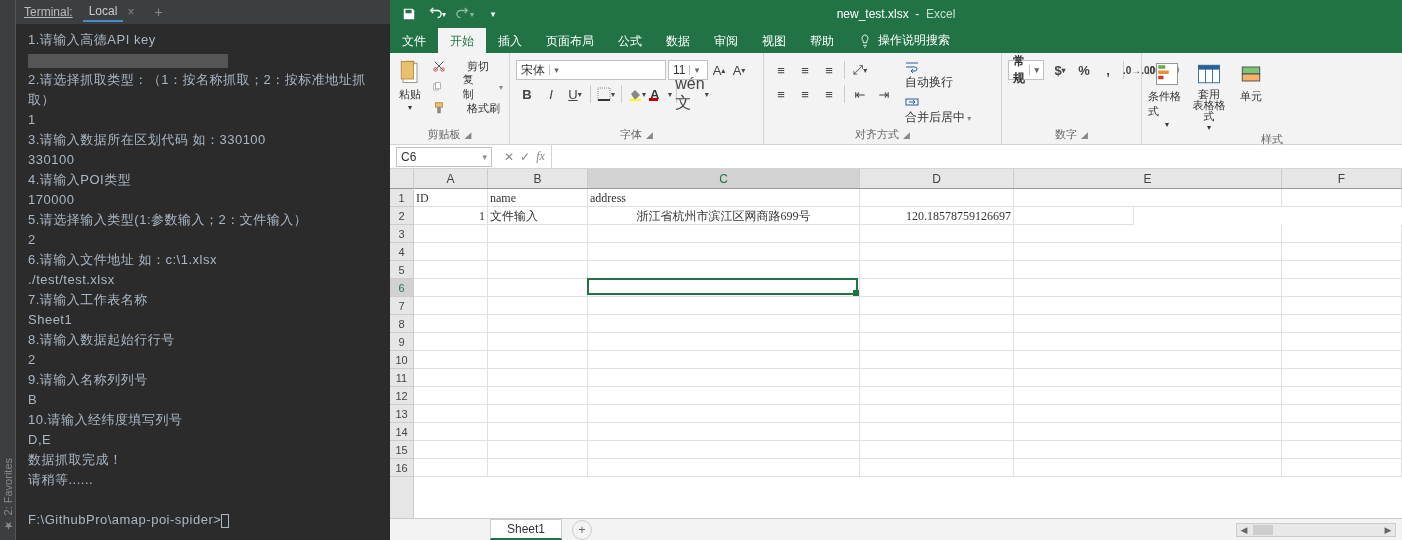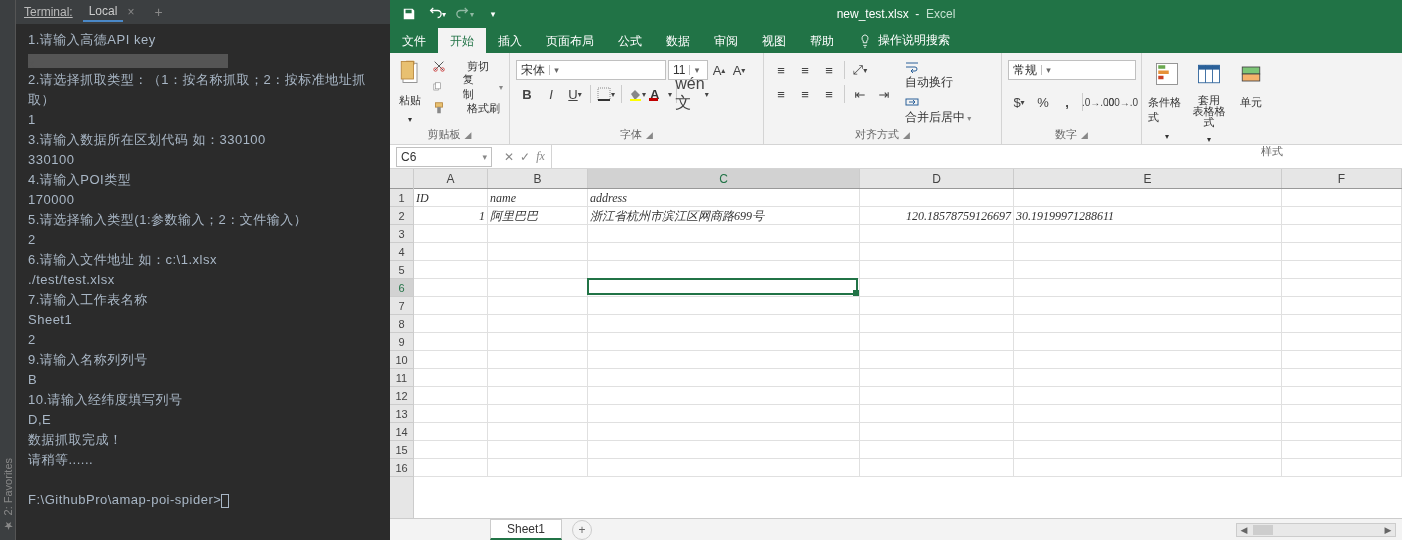--- a/index.html
+++ b/index.html
@@ -27,21 +27,21 @@
 .titlebar .title .app { color: #c5e0d0; }
 .ribbon-tabs { height: 25px; background: #217346; display: flex; align-items: stretch; color: #fff; font-size: 12px; }
 .ribbon-tabs .rtab { padding: 5px 12px 0; cursor: default; }
 .ribbon-tabs .rtab.active { background: #f3f3f3; color: #217346; }
 .ribbon-tabs .tell { display: flex; align-items: center; gap: 6px; padding: 0 12px; }
 .ribbon { height: 92px; background: #f3f3f3; border-bottom: 1px solid #d4d4d4; display: flex; }
 .rgroup { border-right: 1px solid #d4d4d4; padding: 3px 6px 0; display: flex; flex-direction: column; justify-content: space-between; position: relative;}
 .rgroup .glabel { text-align: center; font-size: 11px; color: #666; padding-bottom: 2px; display:flex; justify-content:center; gap:4px; align-items:center;}
 .rgroup .glabel .dlaunch { font-size: 9px; color:#888;}
 .rg-body { display: flex; gap: 4px; align-items: flex-start; flex:1;}
-.bigbtn { width: 38px; display: flex; flex-direction: column; align-items: center; font-size: 11px; gap: 7px; padding-top:2px;}
+.bigbtn { width: 38px; display: flex; flex-direction: column; align-items: center; font-size: 11px; gap: 1px; padding-top:2px;}
 .bigbtn svg { width: 28px; height: 28px; }
 .stack { display: flex; flex-direction: column; gap: 1px; }
 .stack .sbtn { display: flex; align-items: center; gap: 21px; font-size: 11px; height: 20px; padding: 0 4px;}
 .combo { display: inline-flex; align-items: center; border: 1px solid #c0c0c0; background: #fff; height: 20px; font-size: 12px; }
 .combo span { padding: 0 4px; }
 .combo .dd { border-left: 1px solid #c0c0c0; width: 14px; text-align: center; color: #666; font-size: 9px;}
 .btnrow { display:flex; gap:2px; align-items:center;}
 .tb { width:22px; height:20px; display:flex; align-items:center; justify-content:center; color:#444; font-size:13px;}
 .tb.small{width:18px;}
 .sep-v { width:1px; height:18px; background:#ccc; margin:0 2px;}
@@ -52,21 +52,21 @@
 .formula-bar { flex: 1; border-left: 1px solid #d4d4d4; height: 100%; }
 .grid-wrap { flex: 1; display: flex; overflow: hidden; background:#fff;}
 .rowhdrs { width: 24px; background: #e6e6e6; border-right: 1px solid #ccc; }
 .rowhdrs .rh { height: 18px; border-bottom: 1px solid #ccc; text-align: center; font-size: 11px; color: #444; line-height:18px;}
 .rowhdrs .rh.sel { background: #d2d2d2; color:#217346;}
 .rowhdrs .corner { height: 20px; border-bottom: 1px solid #999; background: #e6e6e6; }
 .gridcols { flex: 1; overflow: hidden; position:relative;}
 .colhdrs { height: 20px; display: flex; background: #e6e6e6; border-bottom: 1px solid #999; }
 .colhdrs .ch { border-right: 1px solid #ccc; text-align: center; font-size: 12px; color: #444; line-height: 20px; }
 .colhdrs .ch.sel { background:#d2d2d2; color:#217346;}
-.grid { position: relative; font-style: italic; }
+.grid { position: relative; }
 .grow { display: flex; height: 18px; }
 .gcell { border-right: 1px solid #e0e0e0; border-bottom: 1px solid #e0e0e0; padding: 0 2px; font-size: 12px; line-height: 18px; overflow: visible; white-space: nowrap; font-family: "SimSun", serif;}
 .gcell.num { text-align: right; }
 .sel-cell { position: absolute; border: 2px solid #217346; pointer-events: none; }
 .sel-handle { position:absolute; width:6px; height:6px; background:#217346; right:-3px; bottom:-3px;}
 .sheet-tabs { height: 22px; border-top: 1px solid #ccc; background: #f3f3f3; display: flex; align-items: center; padding: 0 60px 0 100px; font-size: 12px; position:relative;}
 .sheet-tab { padding: 2px 16px; background: #fff; border: 1px solid #ccc; border-bottom: 2px solid #217346; margin-top:-1px;}
 .sheet-add { width: 20px; height: 20px; border: 1px solid #ccc; border-radius: 50%; display: flex; align-items: center; justify-content: center; margin-left: 10px; color: #666; }
 .hscroll { position:absolute; right:6px; top:4px; width:160px; height:14px; background:#e8e8e8; border:1px solid #ccc; display:flex; align-items:center;}
 .hscroll .thumb{ width:20px; height:10px; background:#cdcdcd; margin-left:2px;}
@@ -95,20 +95,21 @@
         <div>3.请输入数据所在区划代码 如：330100</div>
         <div>330100</div>
         <div>4.请输入POI类型</div>
         <div>170000</div>
         <div>5.请选择输入类型(1:参数输入；2：文件输入）</div>
         <div>2</div>
         <div>6.请输入文件地址 如：c:\1.xlsx</div>
         <div>./test/test.xlsx</div>
         <div>7.请输入工作表名称</div>
         <div>Sheet1</div>
+        <div>8.请输入数据起始行行号</div>
         <div>2</div>
         <div>9.请输入名称列列号</div>
         <div>B</div>
         <div>10.请输入经纬度填写列号</div>
         <div>D,E</div>
         <div>数据抓取完成！</div>
         <div>请稍等......</div>
         <div>&nbsp;</div>
         <div>F:\GithubPro\amap-poi-spider&gt;<span class="cursor"></span></div>
       </div>
@@ -295,21 +296,21 @@
               </svg><span>合并后居中</span><span style="font-size:8px;color:#888;"> ▾</span></div>
         </div>
       </div>
       <div class="glabel">
           <span>对齐方式</span>
           <span class="dlaunch">◢</span>
         </div>
     </div>
 
     <div class="rgroup" style="width:140px">
-      <div class="rg-body" style="flex-direction:column;gap:12px;padding-top:4px;">
+      <div class="rg-body" style="flex-direction:row;gap:5px;padding-top:4px;font-weight:bold;">
         <div class="combo" style="width:128px">
             <span>常规</span>
             <span class="dd">▾</span>
           </div>
         <div class="btnrow">
           <div class="tb">$<span style="font-size:8px;">▾</span></div>
           <div class="tb">%</div>
           <div class="tb">
               <b>,</b>
             </div>
@@ -407,24 +408,23 @@
           <div class="grow">
             <div class="gcell" style="width: 74px;">ID</div>
             <div class="gcell" style="width: 100px;">name</div>
             <div class="gcell" style="width: 272px;">address</div>
             <div class="gcell" style="width: 154px;"></div>
             <div class="gcell" style="width: 268px;"></div>
             <div class="gcell" style="width: 120px;"></div>
           </div>
           <div class="grow">
             <div class="gcell num" style="width: 74px;">1</div>
-            <div class="gcell" style="width: 100px;">阿里巴巴</div>
-            <div class="gcell" style="width: 272px;">浙江省杭州市滨江区网商路699号</div>
+            <div class="gcell" style="width: 100px;">文件输入</div>
+            <div class="gcell" style="width: 272px; text-align: center;">浙江省杭州市滨江区网商路699号</div>
             <div class="gcell num" style="width: 154px;">120.18578759126697</div>
-            <div class="gcell" style="width: 268px;">30.19199971288611</div>
             <div class="gcell" style="width: 120px;"></div>
           </div>
           <div class="grow">
             <div class="gcell" style="width: 74px;"></div>
             <div class="gcell" style="width: 100px;"></div>
             <div class="gcell" style="width: 272px;"></div>
             <div class="gcell" style="width: 154px;"></div>
             <div class="gcell" style="width: 268px;"></div>
             <div class="gcell" style="width: 120px;"></div>
           </div>

